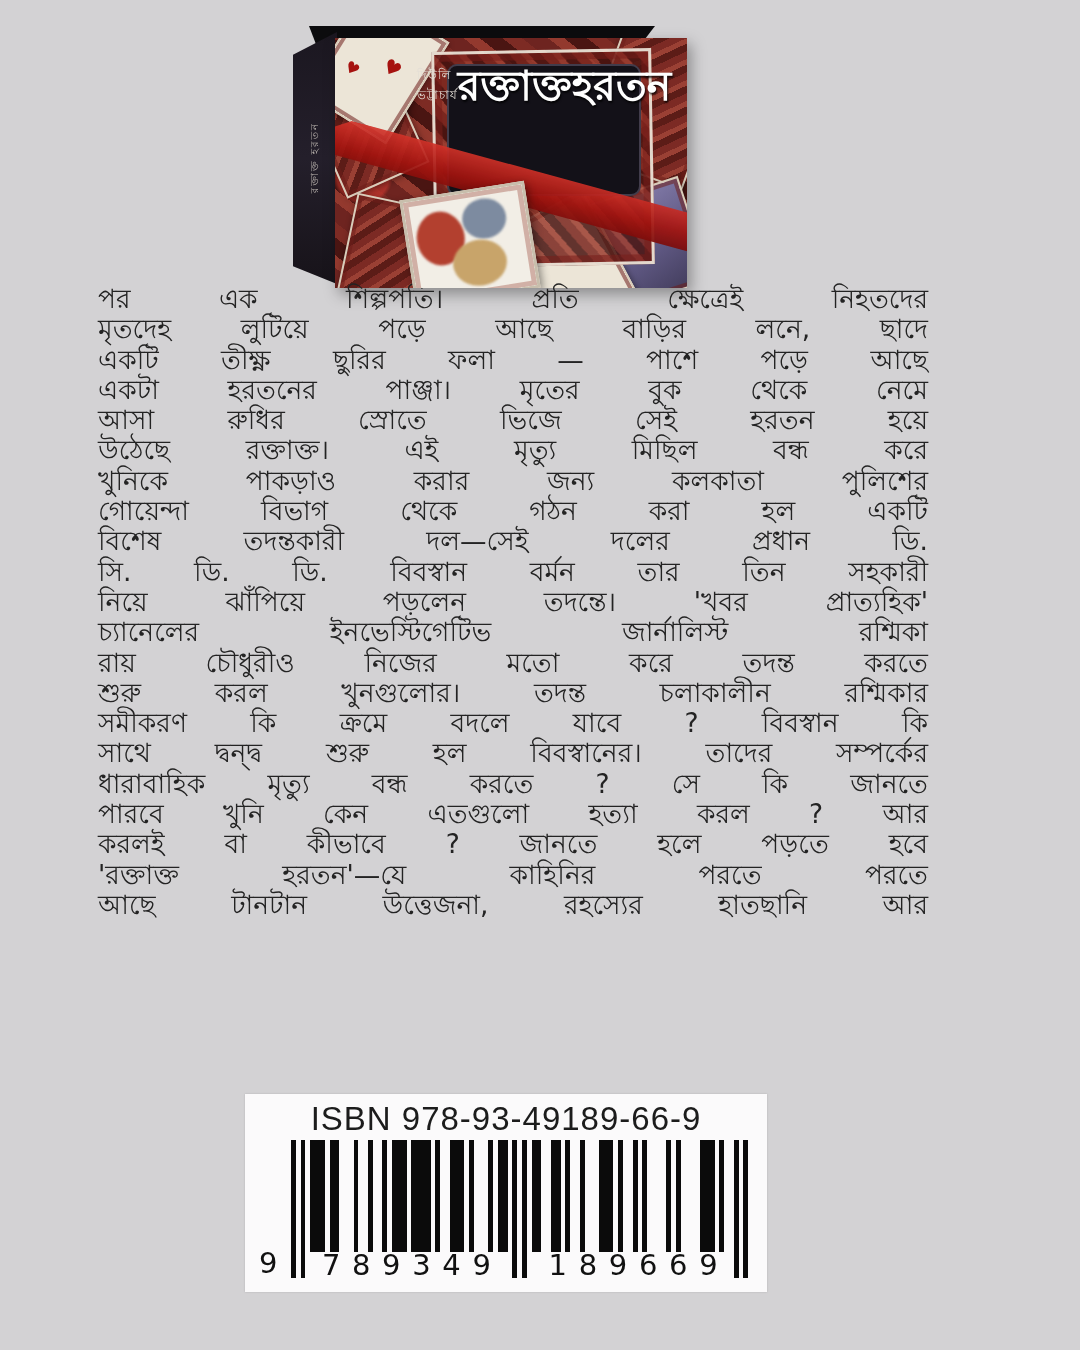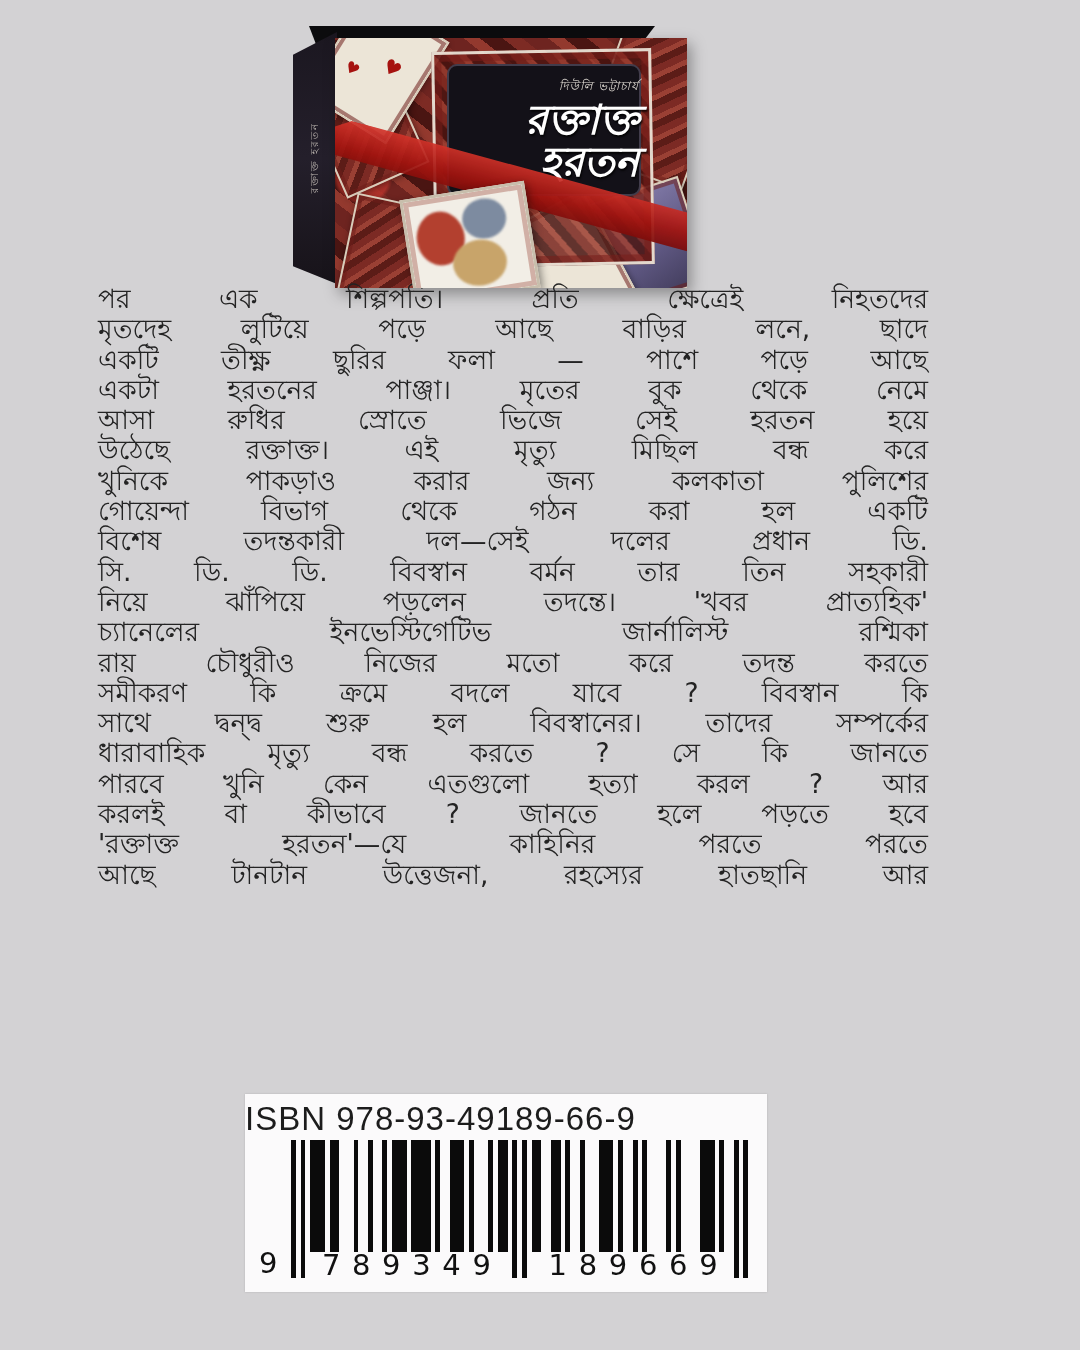--- a/index.html
+++ b/index.html
@@ -26,22 +26,22 @@
            box-shadow:4px 6px 14px rgba(0,0,0,.35); }
   .card { position:absolute; border:2px solid #d9cdbb; box-shadow:0 0 0 4px rgba(110,30,25,.55) inset, 1px 2px 6px rgba(0,0,0,.4); }
   .card.maroon { background:repeating-linear-gradient(135deg,#7c2a24 0 7px,#9a4034 7px 12px,#5c1c17 12px 19px); }
   .card.light { background:#ece5d7; }
   .card.blue { background:linear-gradient(160deg,#8d86b5,#5d5680 60%,#3f3a58); }
   .heart { position:absolute; color:#a6120f; line-height:1; }
   .frame { position:absolute; left:98px; top:12px; width:220px; height:216px;
            border:3px solid rgba(238,231,219,.92); box-shadow:0 0 0 7px rgba(120,30,25,.55) inset;
            transform:rotate(-1deg); background:repeating-linear-gradient(50deg,rgba(122,38,30,.85) 0 9px,rgba(156,62,48,.85) 9px 15px,rgba(74,20,16,.85) 15px 24px); }
   .panel { position:absolute; left:112px; top:26px; width:194px; height:132px; background:#131118;
-           border-radius:10px; border:2px solid #413c4b; display:flex; flex-direction:column;
-           align-items:flex-end; justify-content:center; z-index:5;font-style:italic; }
+           border-radius:10px; border:2px solid #413c4b; display:flex; flex-direction:row;
+           align-items:flex-start; justify-content:center; z-index:5; }
   .panel .author { color:#e3ded6; font-size:12px; margin-bottom:3px; letter-spacing:1px; filter:blur(.3px); }
   .panel .t1, .panel .t2 { color:#ffffff; font-weight:700; font-size:41px; line-height:1.02;
            text-shadow:1px 2px 2px rgba(0,0,0,.8); }
   .ribbon { position:absolute; left:-20px; top:128px; width:430px; height:46px; z-index:6;
             background:linear-gradient(180deg,#d4352c,#a31410 60%,#7c0d0a);
             transform:rotate(14deg); clip-path:polygon(0 35%,6% 0,100% 20%,96% 100%,0 80%);
             filter:blur(.4px); opacity:.92; }
   .white-card { position:absolute; left:72px; top:152px; width:126px; height:108px; z-index:7;
             background:#f2eee6; border:3px solid #c8beac; box-shadow:0 0 0 5px rgba(150,60,45,.35) inset,2px 3px 8px rgba(0,0,0,.45);
             transform:rotate(-9deg); overflow:hidden; }
@@ -49,21 +49,21 @@
 
   
   .blurb { position:absolute; left:98px; top:284px; width:830px; color:#232323; }
   .blurb-line { font-size:26.5px; line-height:30.3px; white-space:nowrap;
                 text-align:justify; text-align-last:justify; font-weight:500; }
   .blurb-line.last { text-align-last:left; }
 
   
   .isbn-panel { position:absolute; left:245px; top:1094px; width:522px; height:198px; background:#fbfafb;
                 box-shadow:0 0 2px rgba(0,0,0,.15); }
-  .isbn-label { margin-top:6px; font-size:33px; color:#1c1c1c;
+  .isbn-label { margin-top:6px; text-align:center; font-size:33px; color:#1c1c1c;
                 font-family:"Liberation Sans","DejaVu Sans",sans-serif; letter-spacing:1px; }
   .barcode { position:relative; margin:2px 18px 0 46px; height:140px; }
   .bars { position:absolute; left:0; right:0; top:0; height:140px; display:flex; }
   .bars span { display:block; width:1.0526%; }
   .bars span.b { background:#0b0b0b; height:112px; }
   .bars span.g { background:#0b0b0b; height:138px; }
   .bars span.s { background:transparent; }
   .bc-digit-first { position:absolute; left:-32px; bottom:0; font-size:29px; color:#111; }
   .bc-group { position:absolute; bottom:-2px; display:flex; justify-content:space-evenly; font-size:29px; color:#111; }
   .bc-group.g1 { left:4.2%; width:42%; }
@@ -114,20 +114,21 @@
       <div class="blurb-line">একটা হরতনের পাঞ্জা। মৃতের বুক থেকে নেমে</div>
       <div class="blurb-line">আসা রুধির স্রোতে ভিজে সেই হরতন হয়ে</div>
       <div class="blurb-line">উঠেছে রক্তাক্ত। এই মৃত্যু মিছিল বন্ধ করে</div>
       <div class="blurb-line">খুনিকে পাকড়াও করার জন্য কলকাতা পুলিশের</div>
       <div class="blurb-line">গোয়েন্দা বিভাগ থেকে গঠন করা হল একটি</div>
       <div class="blurb-line">বিশেষ তদন্তকারী দল—সেই দলের প্রধান ডি.</div>
       <div class="blurb-line">সি. ডি. ডি. বিবস্বান বর্মন তার তিন সহকারী</div>
       <div class="blurb-line">নিয়ে ঝাঁপিয়ে পড়লেন তদন্তে। 'খবর প্রাত্যহিক'</div>
       <div class="blurb-line">চ্যানেলের ইনভেস্টিগেটিভ জার্নালিস্ট রশ্মিকা</div>
       <div class="blurb-line">রায় চৌধুরীও নিজের মতো করে তদন্ত করতে</div>
+      <div class="blurb-line">শুরু করল খুনগুলোর। তদন্ত চলাকালীন রশ্মিকার</div>
       <div class="blurb-line">সমীকরণ কি ক্রমে বদলে যাবে ? বিবস্বান কি</div>
       <div class="blurb-line">সাথে দ্বন্দ্ব শুরু হল বিবস্বানের। তাদের সম্পর্কের</div>
       <div class="blurb-line">ধারাবাহিক মৃত্যু বন্ধ করতে ? সে কি জানতে</div>
       <div class="blurb-line">পারবে খুনি কেন এতগুলো হত্যা করল ? আর</div>
       <div class="blurb-line">করলই বা কীভাবে ? জানতে হলে পড়তে হবে</div>
       <div class="blurb-line">'রক্তাক্ত হরতন'—যে কাহিনির পরতে পরতে</div>
       <div class="blurb-line">আছে টানটান উত্তেজনা, রহস্যের হাতছানি আর</div>
     </div>
 
   <div class="isbn-panel">

